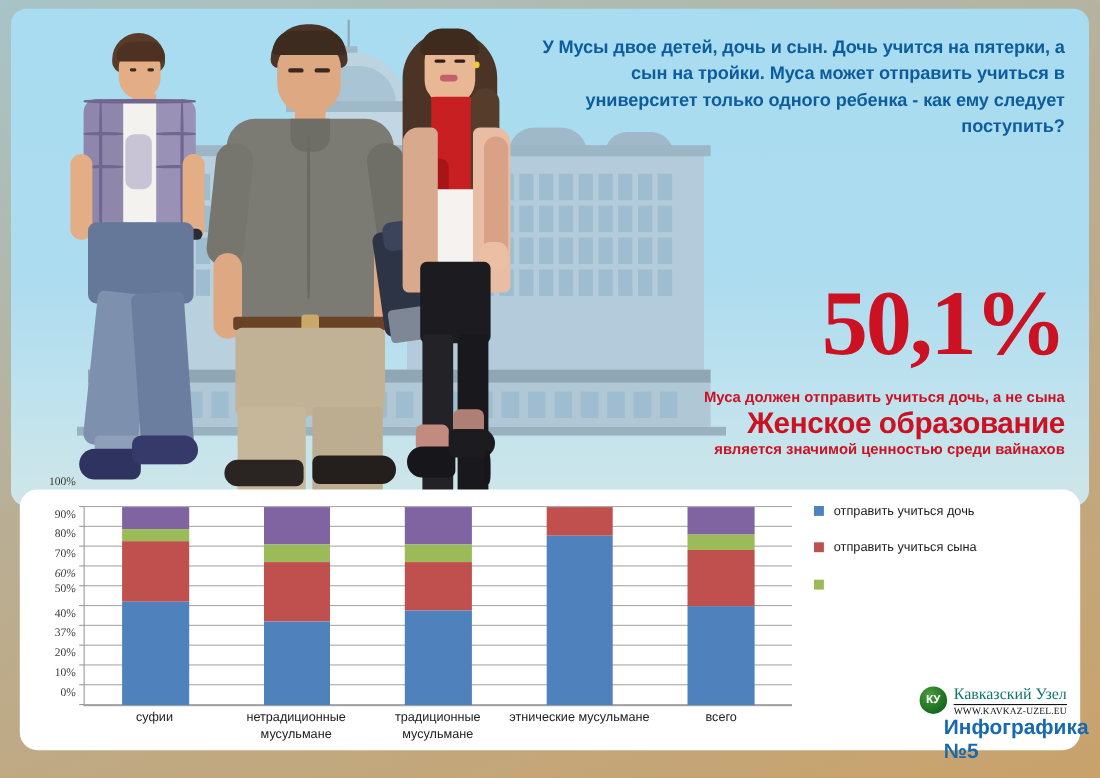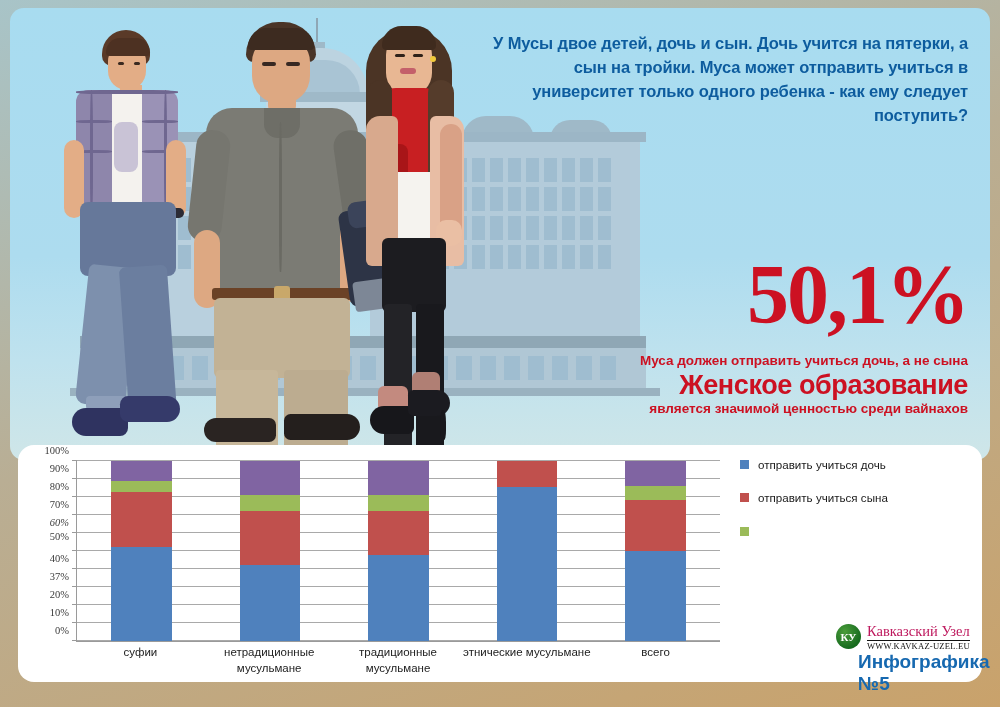--- a/index.html
+++ b/index.html
@@ -83,23 +83,23 @@
   .lrow{display:flex;align-items:flex-start;margin-bottom:17px;}
   .swatch{width:9px;height:9px;flex:0 0 9px;margin-top:3px;margin-right:9px;}
   .ltext{font-size:11.6px;color:#1a1a1a;line-height:1.42;}
   
   .logo{position:absolute;left:818px;top:178px;display:flex;align-items:center;}
   .logo-badge{
     width:25px;height:25px;border-radius:50%;
     background:radial-gradient(circle at 35% 30%,#4a9c3a,#176b1f 70%);
     display:flex;align-items:center;justify-content:center;
     color:#fff;font-size:11px;font-weight:bold;
-    font-family:Liberation Serif, serif;margin-right:6px;
-  }
-  .logo-t1{font-family:"Liberation Serif",serif;font-size:14.5px;color:#be185d;
+    font-family:Liberation Mono, monospace;margin-right:6px;
+  }
+  .logo-t1{font-family:"Liberation Serif",serif;font-size:14.5px;color:#0f766e;
            border-bottom:1.5px solid #111;line-height:1.15;font-weight:normal;}
   .logo-t2{font-family:"Liberation Serif",serif;font-size:8.6px;color:#111;letter-spacing:0.2px;}
   .infonum{
     position:absolute;left:840px;top:206px;color:#1769b0;font-weight:bold;font-size:19px;
   }
 </style>
 </head>
 <body>
 
 <div class="poster">
@@ -395,21 +395,21 @@
             <div class="grid-line" style="bottom: 80%;">
               <div class="tick" style="bottom: 0px;"></div>
               <div class="ylab" style="bottom: 0px;">80%</div>
             </div>
             <div class="grid-line" style="bottom: 90%;">
               <div class="tick" style="bottom: 0px;"></div>
               <div class="ylab" style="bottom: 0px;">90%</div>
             </div>
             <div class="grid-line" style="bottom: 100%;">
               <div class="tick" style="bottom: 0px;"></div>
-              <div class="ylab" style="bottom: 0px;">100%</div>
+              <div class="ylab" style="bottom: 12px;">100%</div>
             </div>
           </div>
         <div class="bars" id="bars">
             <div class="barcol">
               <div class="bar">
                 <div class="seg" title="затрудняюсь ответить: 11%" style="height: 11%; background: rgb(128, 100, 162);"></div>
                 <div class="seg" title="не отправлять ни дочь, ни сына, а потратить деньги на что-то полезное в хозяйстве: 6%" style="height: 6%; background: rgb(155, 187, 89);"></div>
                 <div class="seg" title="отправить учиться сына: 31%" style="height: 31%; background: rgb(192, 80, 77);"></div>
                 <div class="seg" title="отправить учиться дочь: 52%" style="height: 52%; background: rgb(79, 129, 189);"></div>
               </div>

